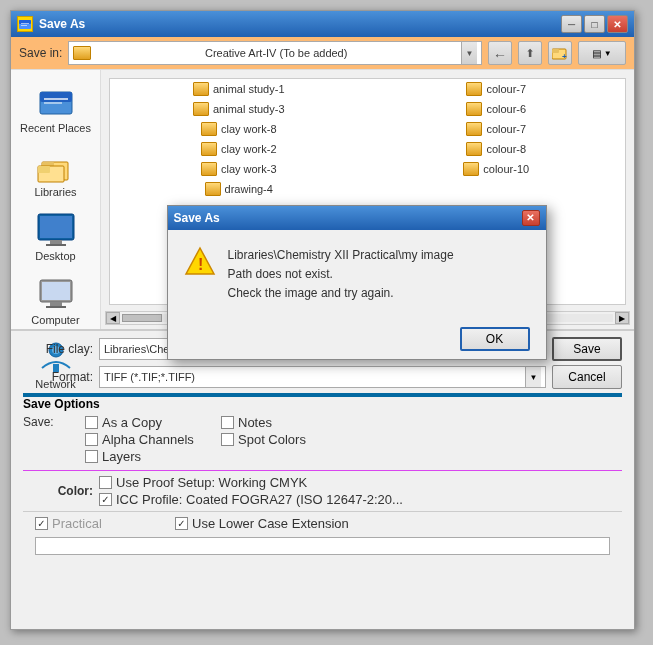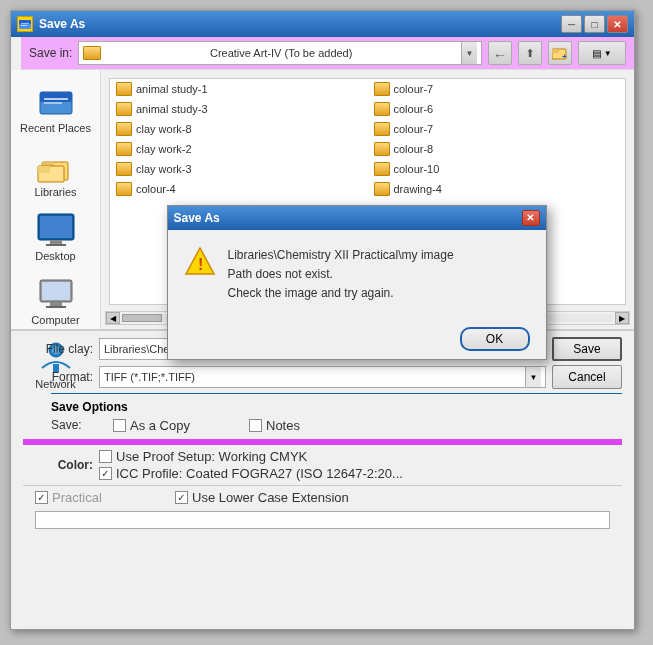--- a/index.html
+++ b/index.html
@@ -73,24 +73,23 @@
     .title-btn.close-btn {
       background: linear-gradient(to bottom, #e87060, #c84030);
       color: white;
     }
 
     
     .toolbar-row {
       display: flex;
       align-items: center;
       padding: 4px 8px;
-      background: #f0abfc;
+      background: #fdba74;
       gap: 6px;
       border-bottom: 1px solid #ddd;
-      margin-left: 10px;
     }
 
     .toolbar-label {
       font-size: 12px;
       color: #333;
       white-space: nowrap;
     }
 
     .folder-combo {
       flex: 1;
@@ -204,20 +203,21 @@
       grid-template-columns: 1fr 1fr;
       align-content: start;
     }
 
     .file-item {
       display: flex;
       align-items: center;
       padding: 3px 6px;
       cursor: pointer;
       gap: 4px;
+      justify-content: center;
     }
 
     .file-icon-sm {
       width: 16px;
       height: 14px;
       background: linear-gradient(to bottom, #ffd97a, #e0a020);
       border: 1px solid #c08000;
       border-radius: 1px;
       flex-shrink: 0;
     }
@@ -282,24 +282,22 @@
       align-items: center;
       justify-content: center;
     }
 
     .action-btn.default {
       border: 2px solid #555;
     }
 
     
     .save-options {
-      border-top: 1px solid #0369a1;
+      border-top: 4px solid #0369a1;
       margin-top: 4px;
-      padding-top: 6px;
-      margin-left: 28px;
     }
 
     .options-row {
       display: flex;
       align-items: center;
       margin-bottom: 2px;
       margin-left: 16px;
       gap: 16px;
     }
 
@@ -325,21 +323,21 @@
     .checkbox-box.checked {
       background: white;
     }
 
     .checkbox-label {
       font-size: 13px;
       color: #333;
     }
 
     .color-section {
-      border-top: 6px solid #d946ef;
+      border-top: 1px solid #d946ef;
       margin-top: 4px;
       padding-top: 4px;
     }
 
     .color-row {
       display: flex;
       align-items: center;
       margin-bottom: 2px;
       gap: 6px;
     }
@@ -432,21 +430,21 @@
       display: flex;
       justify-content: flex-end;
       padding: 8px 16px;
     }
 
     .ok-btn {
       width: 70px;
       height: 24px;
       background: linear-gradient(to bottom, #f0f0f0, #dcdcdc);
       border: 2px solid #2060b0;
-      border-radius: 10px;
+      border-radius: 2px;
       font-size: 12px;
       cursor: pointer;
       display: flex;
       align-items: center;
       justify-content: center;
     }
   </style>
 </head>
 <body>
 
@@ -587,24 +585,20 @@
 
         <div class="file-item">
           <div class="file-icon-sm"></div>
           <span class="file-name">clay work-3</span>
         </div>
         <div class="file-item">
           <div class="file-icon-sm"></div>
           <span class="file-name">colour-10</span>
         </div>
 
-        <div class="file-item">
-          <div class="file-icon-sm"></div>
-          <span class="file-name">colour-4</span>
-        </div>
         <div class="file-item">
           <div class="file-icon-sm"></div>
           <span class="file-name">drawing-4</span>
         </div>
       </div>
 
       <div style="height:14px; background:#f0f0f0; border:1px solid #ccc; display:flex; align-items:center; margin-top:2px;">
         <div style="width:14px; height:12px; background:#d0d0d0; border:1px solid #aaa; display:flex; align-items:center; justify-content:center; font-size:8px;">◀</div>
         <div style="flex:1; height:8px; background:#e8e8e8; margin:0 2px;">
           <div style="width:40px; height:8px; background:#c0c0c0; border:1px solid #999;"></div>
@@ -646,21 +640,37 @@
             <div class="checkbox-item">
               <div class="checkbox-box"></div>
               <span class="checkbox-label">As a Copy</span>
             </div>
             <div class="checkbox-item">
               <div class="checkbox-box"></div>
               <span class="checkbox-label">Notes</span>
             </div>
           </div>
 
-
+          <div class="options-row">
+            <div class="checkbox-item">
+              <div class="checkbox-box"></div>
+              <span class="checkbox-label">Alpha Channels</span>
+            </div>
+            <div class="checkbox-item">
+              <div class="checkbox-box"></div>
+              <span class="checkbox-label">Spot Colors</span>
+            </div>
+          </div>
+
+          <div class="options-row">
+            <div class="checkbox-item">
+              <div class="checkbox-box"></div>
+              <span class="checkbox-label">Layers</span>
+            </div>
+          </div>
         </div>
       </div>
     </div>
 
     <div class="color-section">
       <div class="color-row">
         <span class="color-label">Color:</span>
         <div style="display:flex; flex-direction:column; gap:2px;">
           <div class="checkbox-item">
             <div class="checkbox-box"></div>

